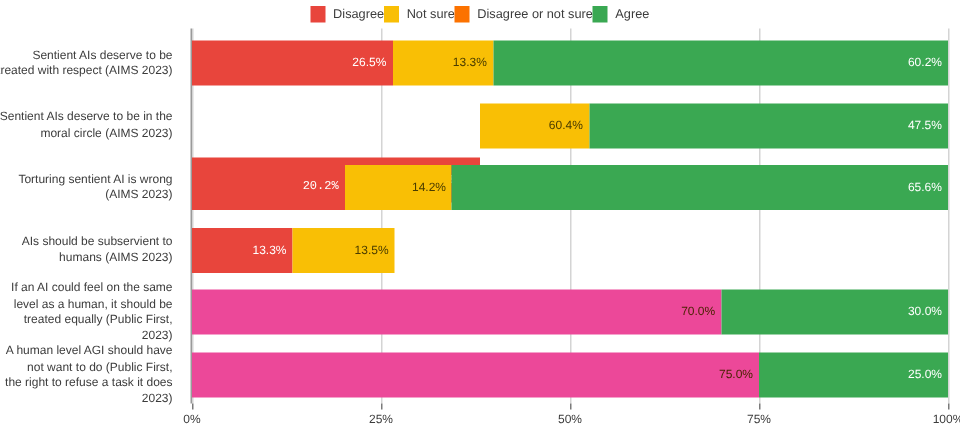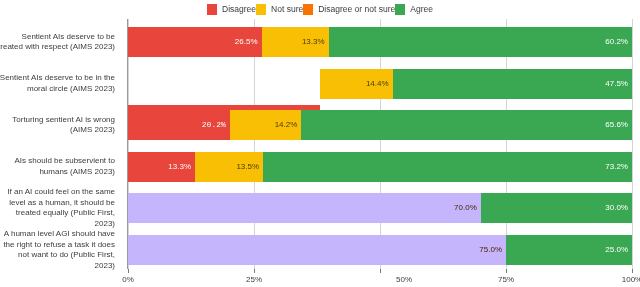--- a/index.html
+++ b/index.html
@@ -91,21 +91,21 @@
   }
   .seg-label {
     font-size: 8px;
     line-height: 1;
     position: absolute;
     right: 4px;
     white-space: nowrap;
   }
   .seg.c-disagree { background: #e8453c; }
   .seg.c-notsure  { background: #f9bf05; }
-  .seg.c-dnotsure { background: #c4b5fd; }
+  .seg.c-dnotsure { background: #ec4899; }
   .seg.c-agree    { background: #3aa852; }
   .seg.c-disagree .seg-label { color: #ffffff; }
   .seg.c-notsure  .seg-label { color: #4a3c00; }
   .seg.c-dnotsure .seg-label { color: #4a2300; }
   .seg.c-agree    .seg-label { color: #ffffff; }
 
   
   .cat-label {
     position: absolute;
     right: 517px;
@@ -190,21 +190,21 @@
         <div>
           <span>Sentient AIs deserve to be</span>
           <span>treated with respect (AIMS 2023)</span>
         </div>
       </div>
       <div class="row" style="top: 49.6px;">
         <div class="seg c-disagree" style="width: 192.024px; margin-top: 36px;">
           <span class="seg-label">38.1%</span>
         </div>
         <div class="seg c-notsure" style="width: 72.576px;">
-          <span class="seg-label">14.4%</span>
+          <span class="seg-label">60.4%</span>
         </div>
         <div class="seg c-agree" style="width: 239.4px; padding-left: 30px;">
           <span class="seg-label">47.5%</span>
         </div>
       </div>
       <div class="cat-label" style="top: 41.6px; height: 46px;">
         <div>
           <span>Sentient AIs deserve to be in the</span>
           <span>moral circle (AIMS 2023)</span>
         </div>
@@ -225,23 +225,20 @@
           <span>Torturing sentient AI is wrong</span>
           <span>(AIMS 2023)</span>
         </div>
       </div>
       <div class="row" style="top: 132.8px;">
         <div class="seg c-disagree" style="width: 67.032px;">
           <span class="seg-label">13.3%</span>
         </div>
         <div class="seg c-notsure" style="width: 68.04px;">
           <span class="seg-label">13.5%</span>
-        </div>
-        <div class="seg c-agree" style="width: 368.928px;">
-          <span class="seg-label">73.2%</span>
         </div>
       </div>
       <div class="cat-label" style="top: 124.8px; height: 46px;">
         <div>
           <span>AIs should be subservient to</span>
           <span>humans (AIMS 2023)</span>
         </div>
       </div>
       <div class="row" style="top: 174.4px;">
         <div class="seg c-dnotsure" style="width: 352.8px;">
@@ -263,33 +260,33 @@
         <div class="seg c-dnotsure" style="width: 378px;">
           <span class="seg-label">75.0%</span>
         </div>
         <div class="seg c-agree" style="width: 126px;">
           <span class="seg-label">25.0%</span>
         </div>
       </div>
       <div class="cat-label" style="top: 208px; height: 46px;">
         <div>
           <span>A human level AGI should have</span>
+          <span>not want to do (Public First,</span>
           <span>the right to refuse a task it does</span>
-          <span>not want to do (Public First,</span>
           <span>2023)</span>
         </div>
       </div>
     </div>
 
   <div class="xaxis" id="xaxis">
       <div class="tick" style="left: 1px;"></div>
       <div class="tick-label" style="left: 1px;">0%</div>
       <div class="tick" style="left: 127px;"></div>
       <div class="tick-label" style="left: 127px;">25%</div>
       <div class="tick" style="left: 253px;"></div>
-      <div class="tick-label" style="left: 253px; margin-left: 24px;">50%</div>
+      <div class="tick-label" style="left: 253px;">50%</div>
       <div class="tick" style="left: 379px;"></div>
       <div class="tick-label" style="left: 379px;">75%</div>
       <div class="tick" style="left: 505px;"></div>
       <div class="tick-label" style="left: 505px;">100%</div>
     </div>
 
 </div>
 
 </body></html>

